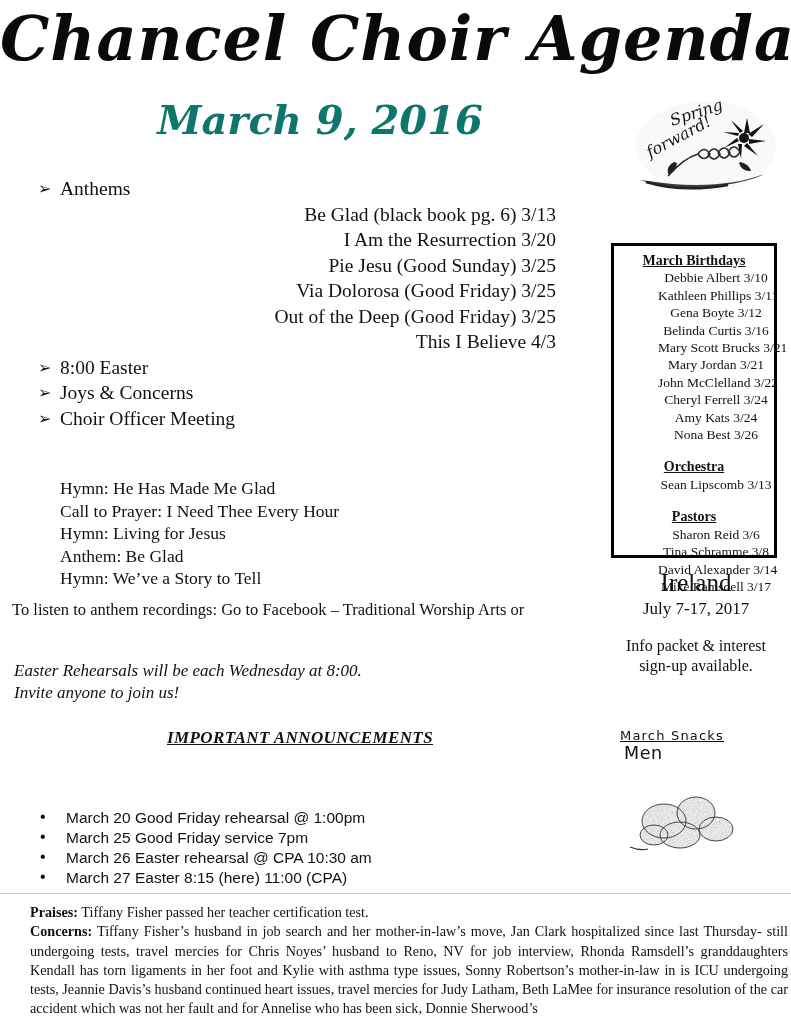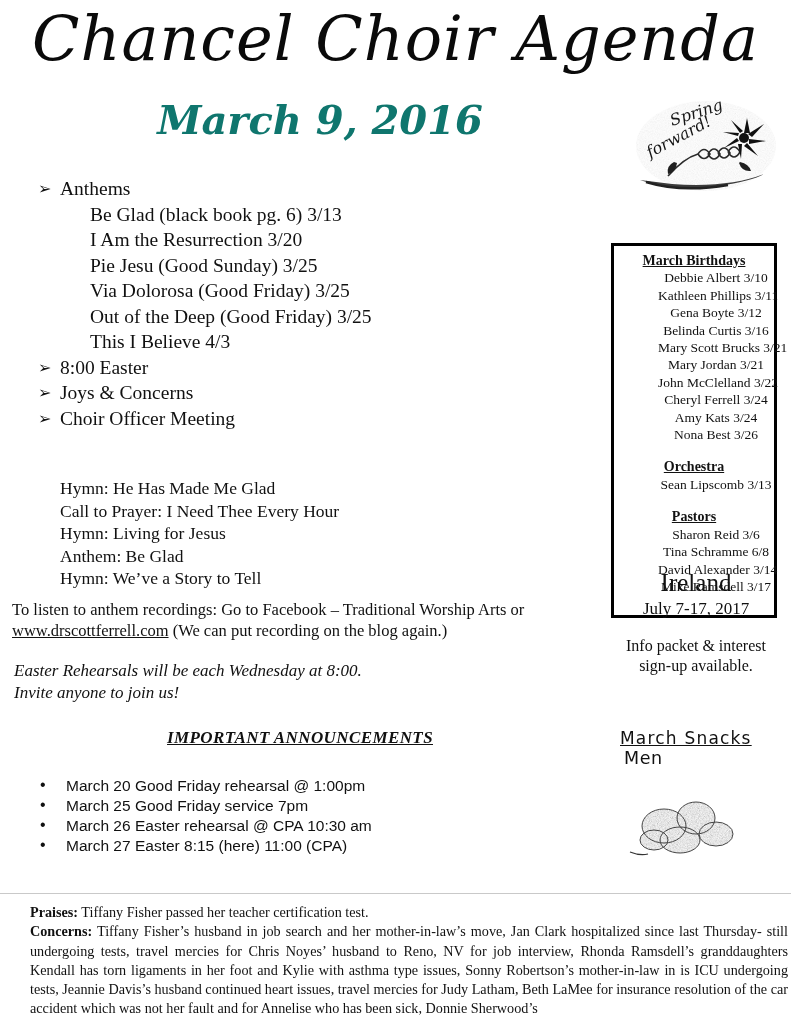--- a/index.html
+++ b/index.html
@@ -25,21 +25,21 @@
 
   
   .title-script {
     position: absolute;
     left: 0;
     top: 8px;
     width: 791px;
     text-align: center;
     font-family: "DejaVu Serif", serif;
     font-style: italic;
-    font-weight: normal;
+    font-weight: bold;
     font-size: 62px;
     letter-spacing: 1px;
     line-height: 1;
     color: #0a0a0a;
     white-space: nowrap;
   }
   .subtitle-script {
     position: absolute;
     left: 0;
     top: 100px;
@@ -82,20 +82,21 @@
     position: absolute;
     left: 2px;
     top: 0px;
     font-size: 16px;
     line-height: 25.5px;
   }
   .agenda-sub {
     display: block;
     white-space: nowrap;
     padding-left: 54px;
+    text-align: right;
   }
 
   
   .sunday-head {
     position: absolute;
     left: 12px;
     top: 438px;
     font-size: 30px;
     line-height: 34px;
     white-space: nowrap;
@@ -141,21 +142,21 @@
     text-align: center;
     font-size: 17px;
     font-weight: bold;
     font-style: italic;
     text-decoration: underline;
     letter-spacing: 0.4px;
   }
   .ann-list {
     position: absolute;
     left: 30px;
-    top: 776px;
+    top: 808px;
     font-family: "Liberation Sans", sans-serif;
     font-size: 15.5px;
     line-height: 20px;
     list-style: none;
     margin: 0;
     padding: 0;
   }
   .ann-list li {
     position: relative;
     padding-left: 36px;
@@ -168,21 +169,21 @@
     top: -1px;
     font-size: 16px;
   }
 
   
   .bday-box {
     position: absolute;
     left: 611px;
     top: 243px;
     width: 166px;
-    height: 375px;
+    height: 315px;
     border: 3px solid #000000;
     background: #ffffff;
     box-sizing: border-box;
     text-align: center;
     font-size: 13.5px;
     line-height: 17.4px;
     padding-top: 6px;
   }
   .bday-box .sect-head {
     font-weight: bold;
@@ -218,21 +219,21 @@
 
   
   .snacks-wrap {
     position: absolute;
     left: 606px;
     top: 728px;
     width: 186px;
   }
   .snacks-title {
     font-family: "DejaVu Sans", sans-serif;
-    font-size: 17px;
+    font-size: 13px;
     text-decoration: underline;
     letter-spacing: 1.2px;
     white-space: nowrap;
     padding-left: 14px;
   }
   .snacks-sub {
     font-family: "DejaVu Sans", sans-serif;
     font-size: 17.5px;
     letter-spacing: 0.6px;
     padding-left: 18px;
@@ -348,21 +349,20 @@
   <div class="sunday-list">
     <div>Hymn: He Has Made Me Glad</div>
     <div>Call to Prayer:  I Need Thee Every Hour</div>
     <div>Hymn:  Living for Jesus</div>
     <div>Anthem: Be Glad</div>
     <div>Hymn: We’ve a Story to Tell</div>
   </div>
 
   <div class="recordings">
     <div>To listen to anthem recordings:   Go to Facebook – Traditional Worship Arts or</div>
-    <div><span class="url-link">www.drscottferrell.com</span><span>  (We can put recording on the blog again.)</span></div>
   </div>
 
   <div class="rehearsal-note">
     <div>Easter Rehearsals will be each Wednesday at 8:00.</div>
     <div>Invite anyone to join us!</div>
   </div>
 
   <div class="ann-head">IMPORTANT ANNOUNCEMENTS</div>
   <ul class="ann-list">
     <li>March 20  Good Friday rehearsal @ 1:00pm</li>
@@ -384,21 +384,21 @@
     <div class="entry">Amy Kats  3/24</div>
     <div class="entry">Nona Best  3/26</div>
 
     <div class="gap"></div>
     <div class="sect-head">Orchestra</div>
     <div class="entry">Sean Lipscomb  3/13</div>
 
     <div class="gap"></div>
     <div class="sect-head">Pastors</div>
     <div class="entry">Sharon Reid  3/6</div>
-    <div class="entry">Tina Schramme  6/8</div>
+    <div class="entry">Tina Schramme  3/8</div>
     <div class="entry">David Alexander  3/14</div>
     <div class="entry">Mike Ramsdell 3/17</div>
   </div>
 
   <div class="ireland-wrap">
     <div class="ireland-title">Ireland</div>
     <div class="ireland-dates">July 7-17, 2017</div>
     <div class="ireland-info">
       <div>Info packet &amp; interest</div>
       <div>sign-up available.</div>

